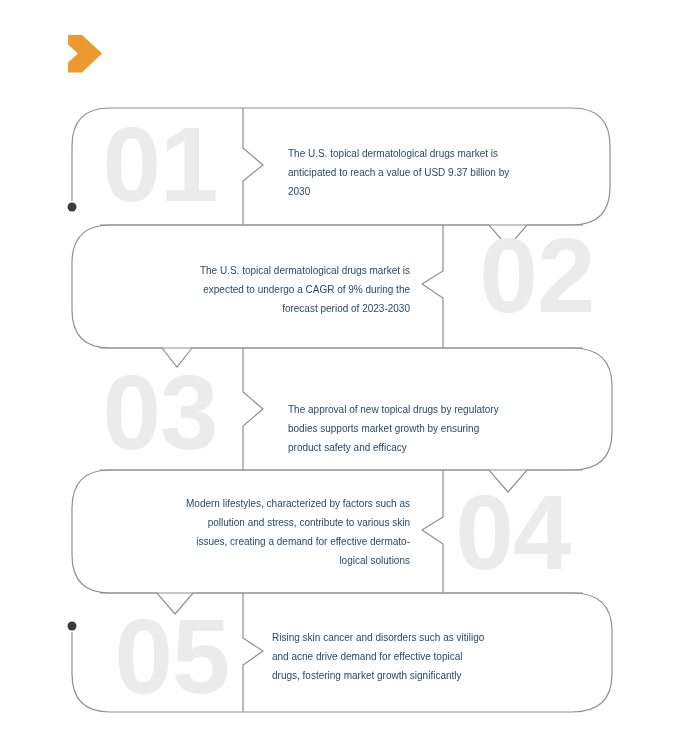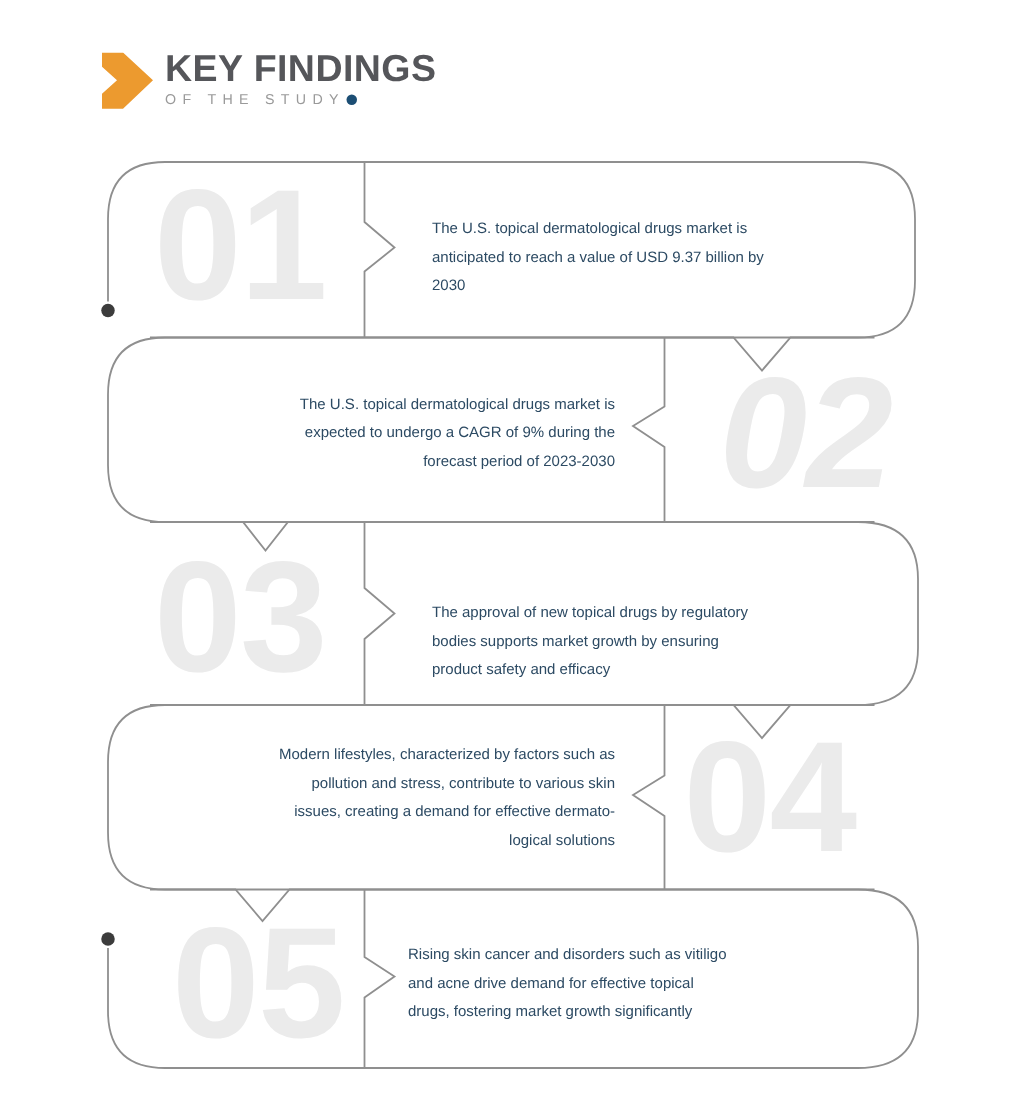--- a/index.html
+++ b/index.html
@@ -36,21 +36,21 @@
     color:var(--number,#EBEBEB);letter-spacing:-1px;user-select:none;
   }
   .txt{
     position:absolute;transform:translateY(-50%);
     font-size:10px;line-height:19px;color:var(--text,#2C4A63);
     white-space:pre;font-weight:400;
   }
   .txt.left{text-align:left;}
   .txt.right{text-align:right;}
   .n1{left:160px;top:164px;} .t1{left:288px;top:172px;}
-  .n2{left:537px;top:289px;font-style:italic;} .t2{right:280px;top:289px;}
+  .n2{left:537px;top:275px;} .t2{right:280px;top:289px;}
   .n3{left:160px;top:412px;} .t3{left:288px;top:428px;}
   .n4{left:513px;top:532px;} .t4{right:280px;top:532px;margin-left:32px;}
   .n5{left:172px;top:656px;} .t5{left:272px;top:656px;}
 </style>
 </head>
 <body>
 
 <div class="canvas">
 
   <svg class="art" viewBox="0 0 690 745" aria-hidden="true">
@@ -70,27 +70,20 @@
 
     <path class="outline-path" d="M 100,593 L 157,593 L 175,614 L 193,593 L 572,593 Q 612,593 612,631 L 612,674 Q 612,712 572,712 L 110,712 Q 72,712 72,674 L 72,632"></path>
     <path class="outline-path" d="M 243,593 L 243,638 L 263,651 L 243,665 L 243,712"></path>
     <circle class="flow-dot" cx="72" cy="626" r="4.5"></circle>
   </svg>
 
   <header class="brand">
     <svg class="logo-arrow" viewBox="0 0 35 38">
       <polygon points="0,0 14,0 34,18.5 14,37.5 0,37.5 0,27.5 10,18.5 0,9.5"></polygon>
     </svg>
-    <div class="brand-text">
-      <div class="title">KEY FINDINGS</div>
-      <div class="subtitle-row">
-        <span class="subtitle">OF THE STUDY</span>
-        <span class="subdot"></span>
-      </div>
-    </div>
   </header>
 
   <section>
     <div class="num n1">01</div>
     <div class="txt left t1">The U.S. topical dermatological drugs market is
 anticipated to reach a value of USD 9.37 billion by
 2030</div>
   </section>
 
   <section>

